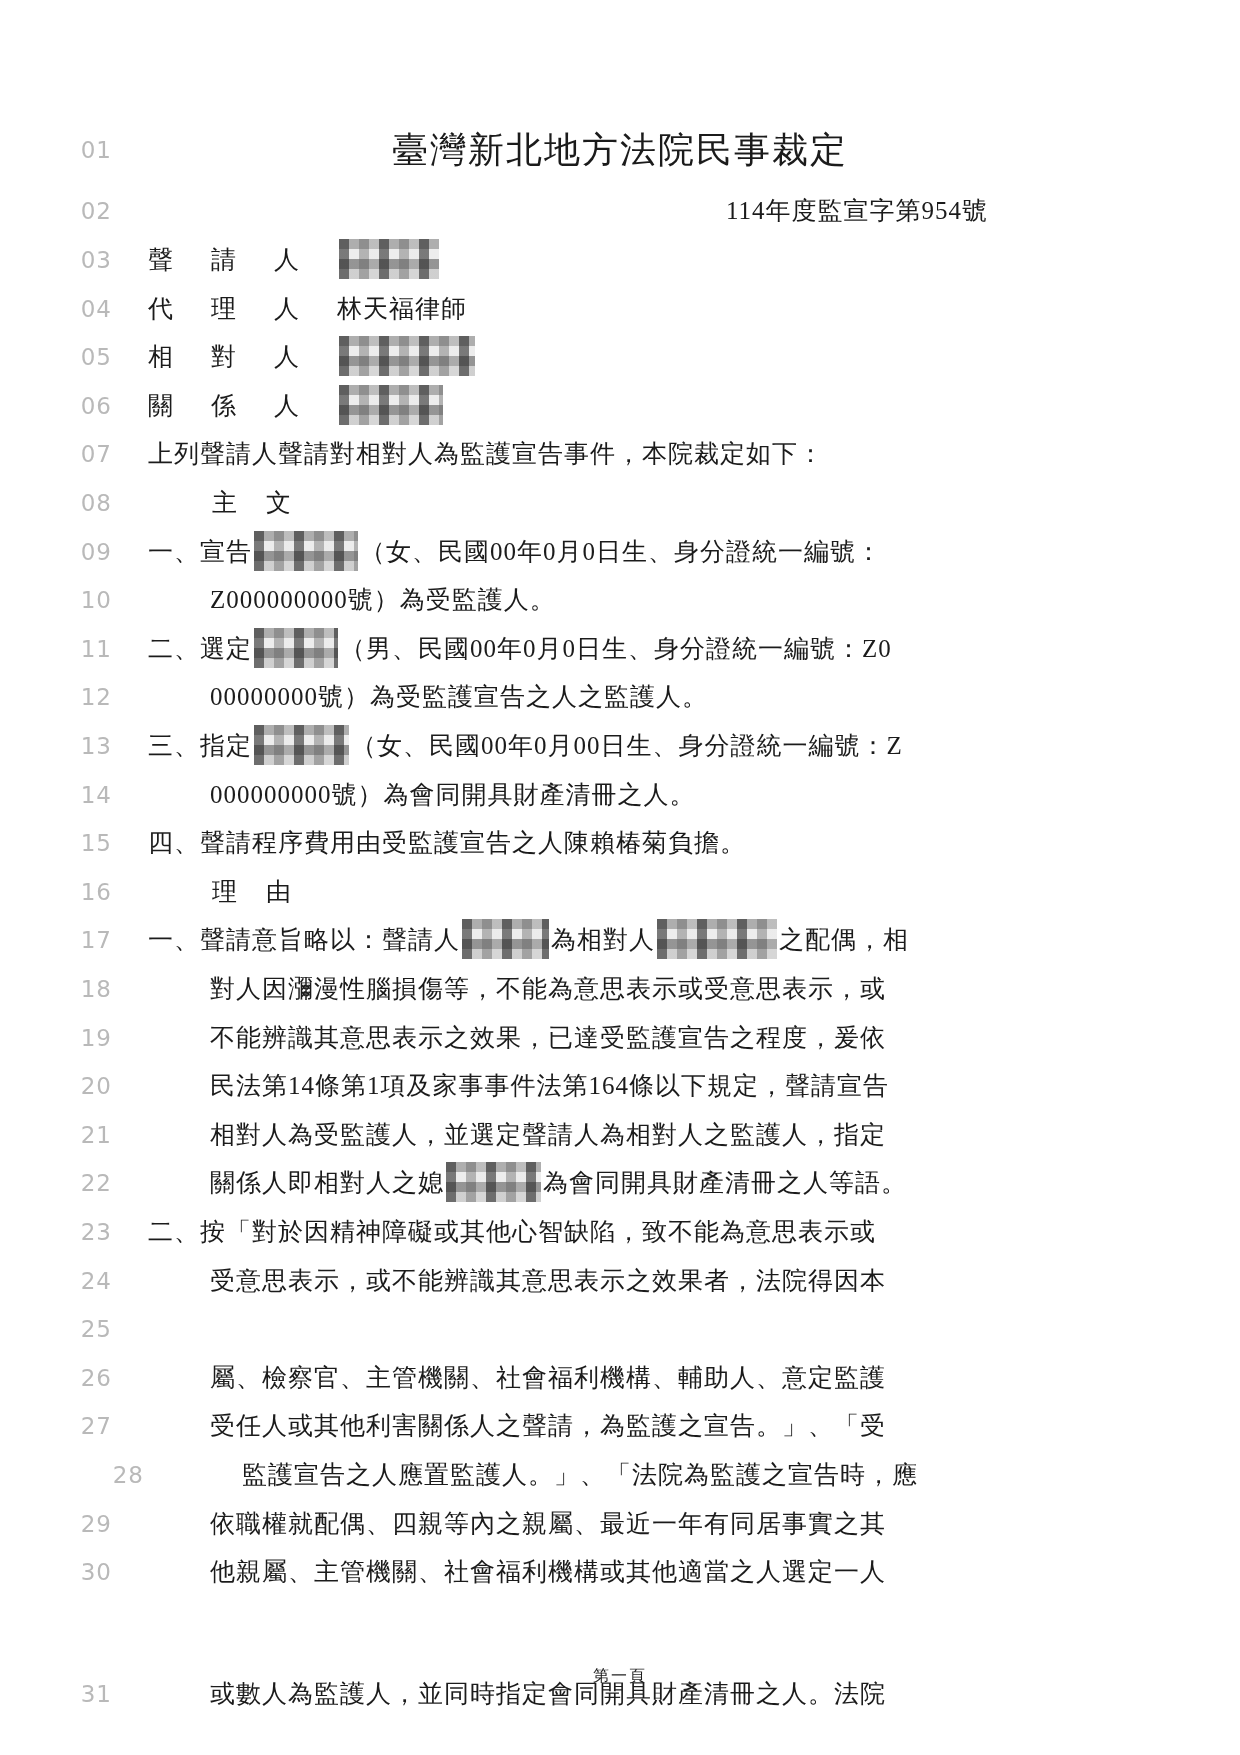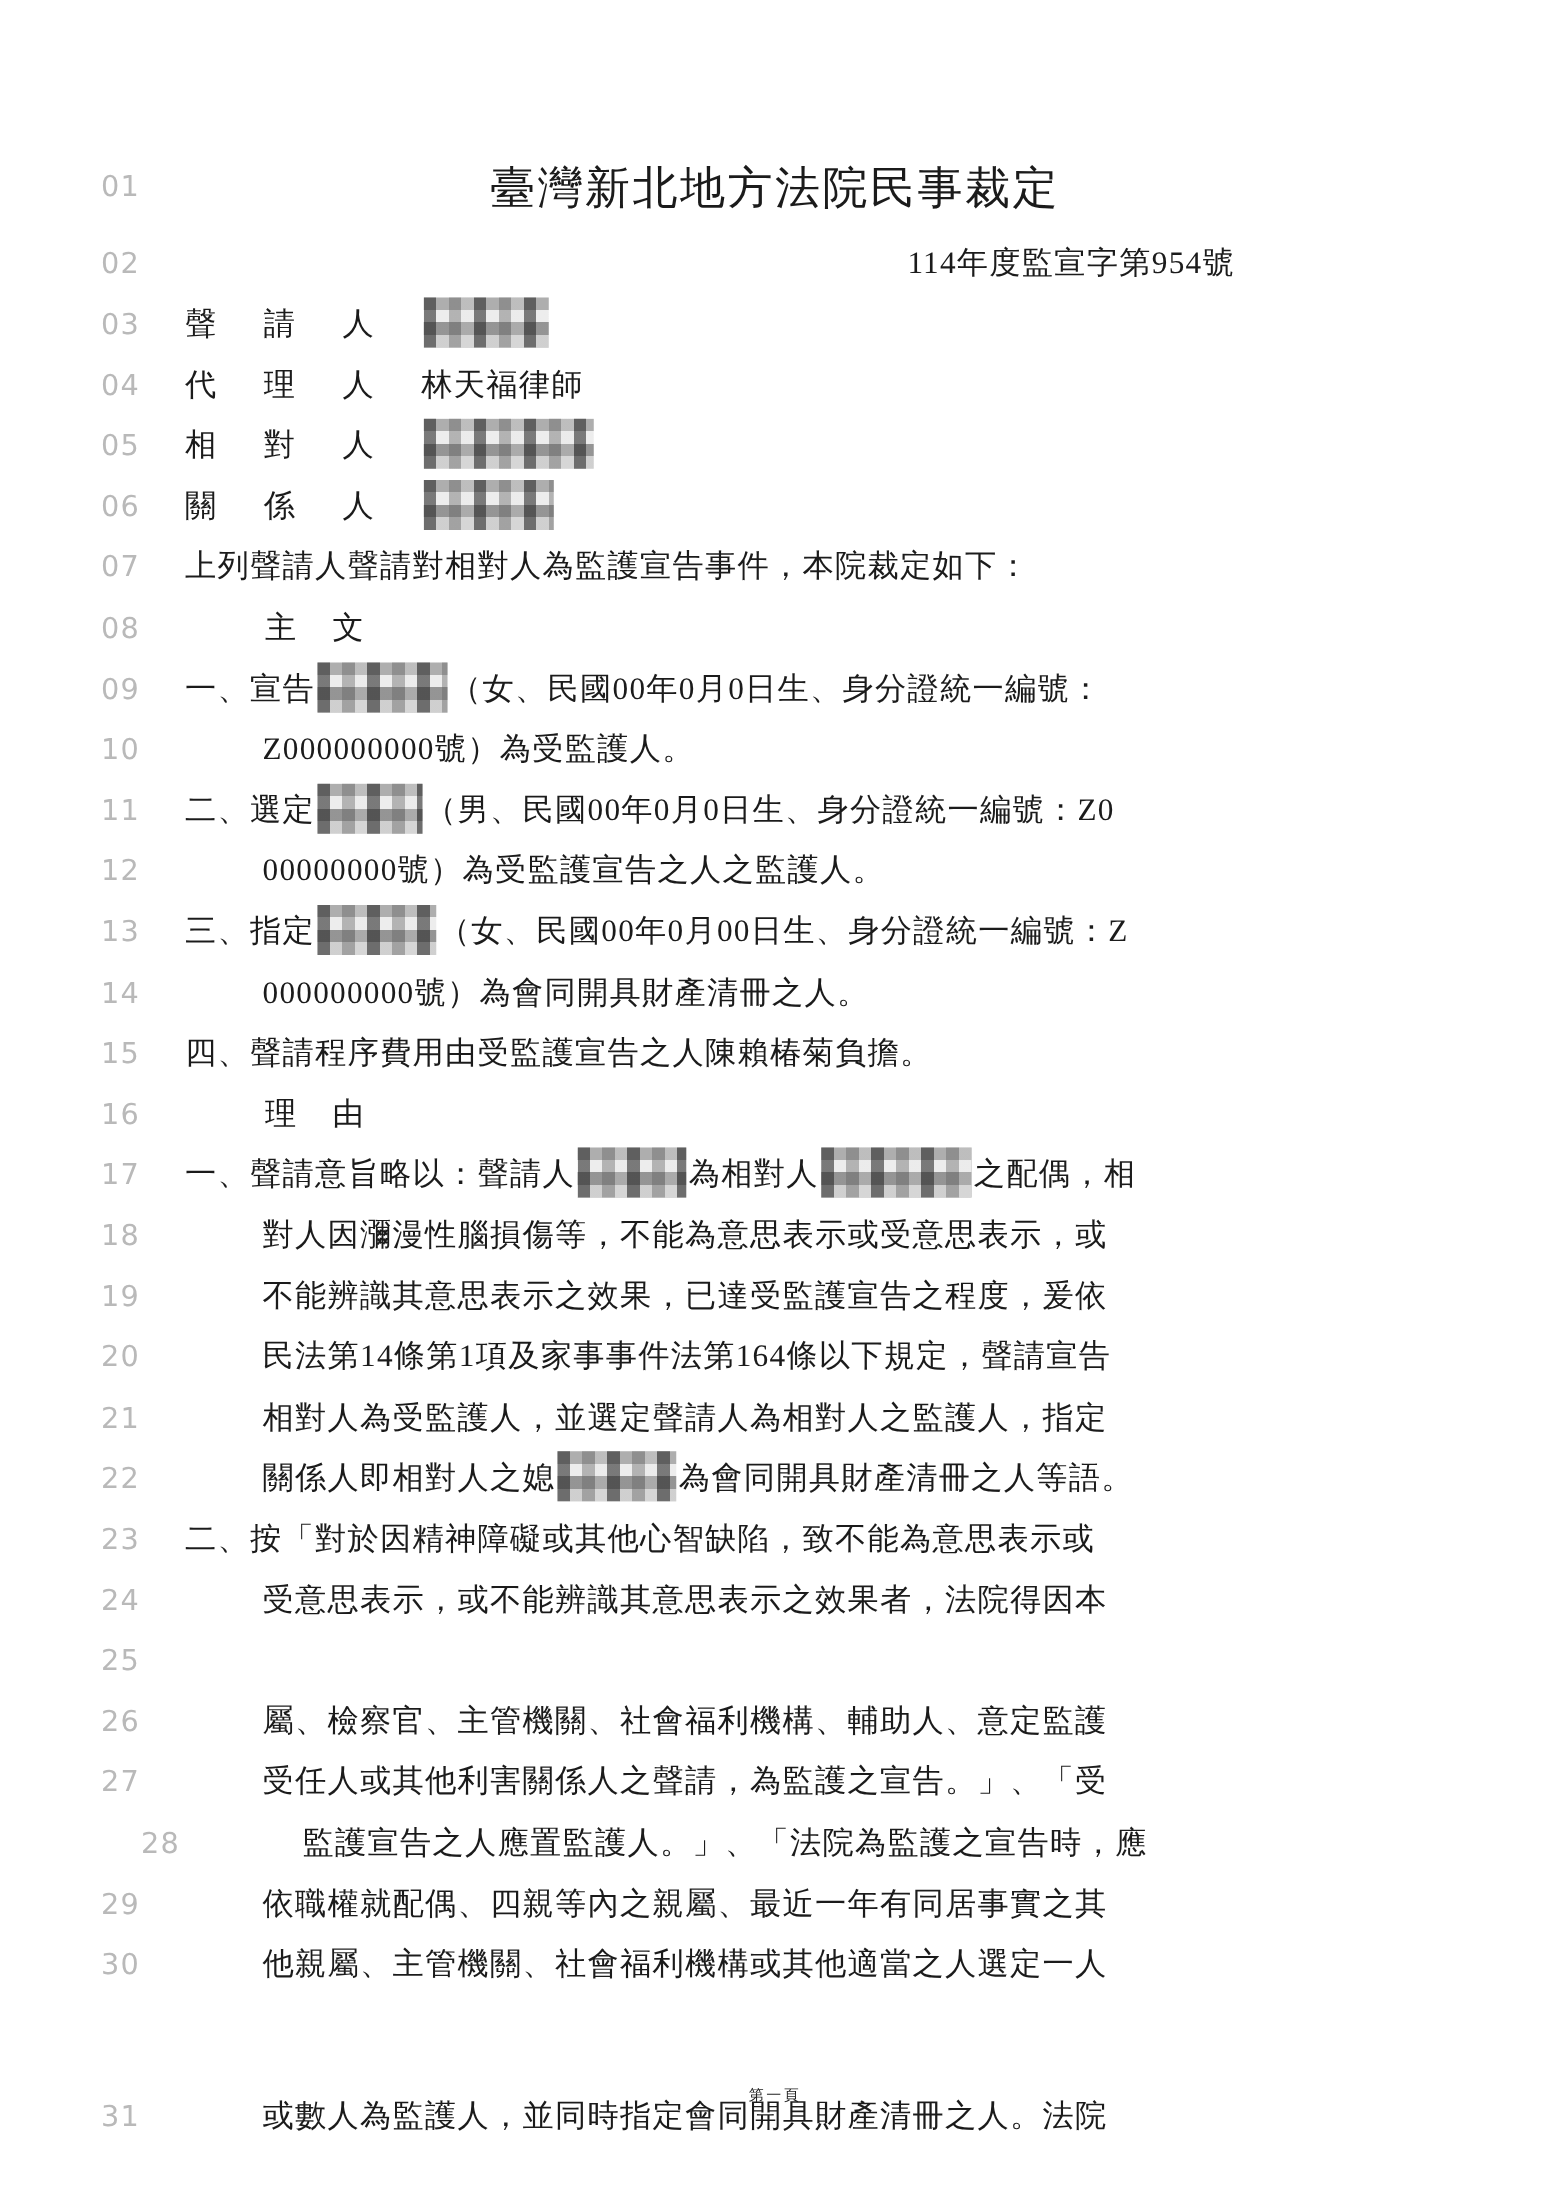--- a/index.html
+++ b/index.html
@@ -46,21 +46,21 @@
         rgba(110,110,110,0.45) 20px 30px,
         rgba(235,235,235,0.30) 30px 40px),
       repeating-linear-gradient(0deg,
         #cdcdcd 0 10px,
         #8f8f8f 10px 20px,
         #ececec 20px 30px,
         #aaaaaa 30px 40px);
   }
   .footer{
     position:absolute;left:0;top:1652px;width:1240px;height:48px;line-height:48px;
-    text-align:center;font-size:12px;letter-spacing:2px;color:#1b1b1b;
+    text-align:center;font-size:16px;letter-spacing:2px;color:#1b1b1b;
   }
 </style>
 </head>
 <body>
 
 <div class="page">
   <div id="lines">
       <div class="line-row" style="top: 126px;">
         <span class="lineno">01</span>
         <div class="content title">臺灣新北地方法院民事裁定</div>

